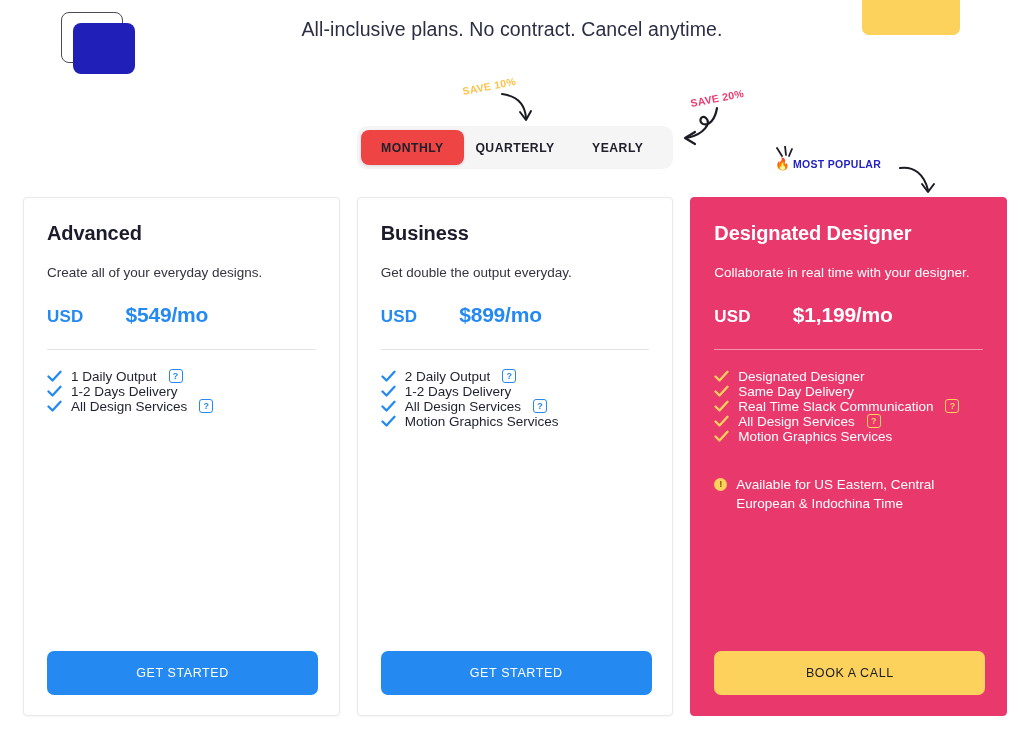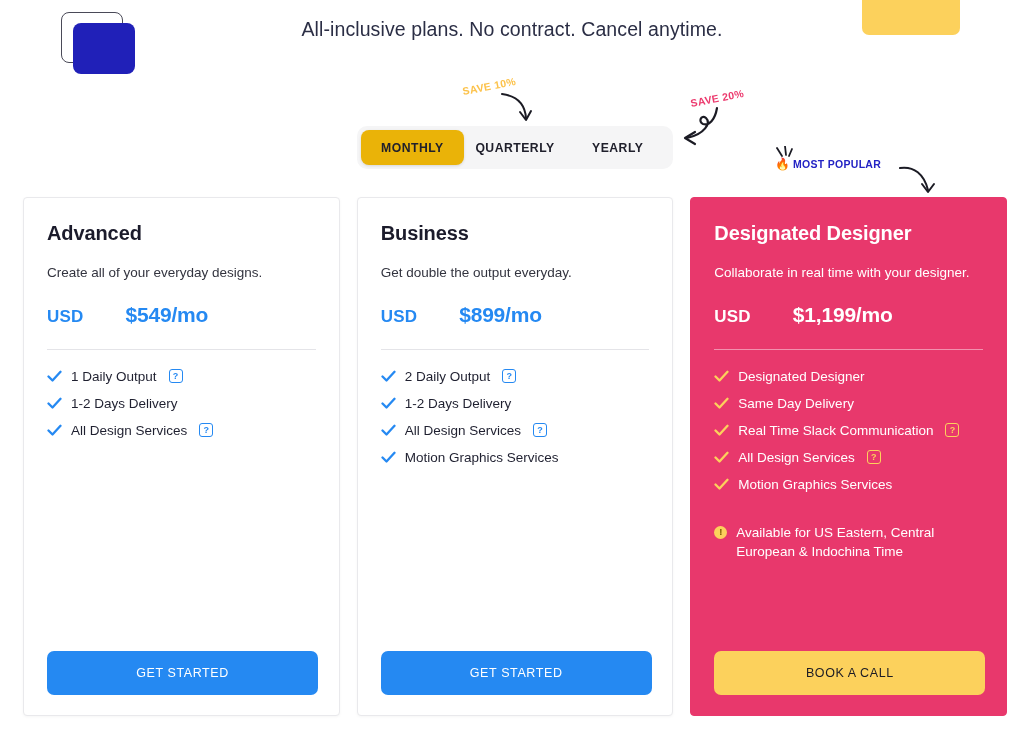--- a/index.html
+++ b/index.html
@@ -88,21 +88,21 @@
     font-weight: bold;
     letter-spacing: 0.5px;
     color: #20202c;
     border-radius: 8px;
     background: transparent;
     border: none;
     cursor: pointer;
     font-family: "Liberation Sans", sans-serif;
   }
   .toggle-opt.active {
-    background: #eab308;
+    background: #ef4444;
     box-shadow: 0 1px 3px rgba(0,0,0,0.12);
   }
 
   
   .popular {
     position: absolute; left: 775px; top: 158px;
     display: flex; align-items: center;
   }
   .popular-text {
     font-size: 10.5px;
@@ -180,21 +180,21 @@
   .card.featured .price-cur,
   .card.featured .price-amt { color: #ffffff; }
 
   .divider {
     height: 1px;
     background: #e4e4e8;
     margin-bottom: 19px;
   }
   .card.featured .divider { background: rgba(255,255,255,0.45); }
 
-  .feat-list { display: flex; flex-direction: column; gap: 12px; }
+  .feat-list { display: flex; flex-direction: column; }
   .feat {
     display: flex;
     align-items: center;
     gap: 9px;
     font-size: 13.5px;
     color: #1f2030;
   }
   .card.featured .feat { color: #ffffff; }
 
   .check { flex: 0 0 auto; display: block; }

